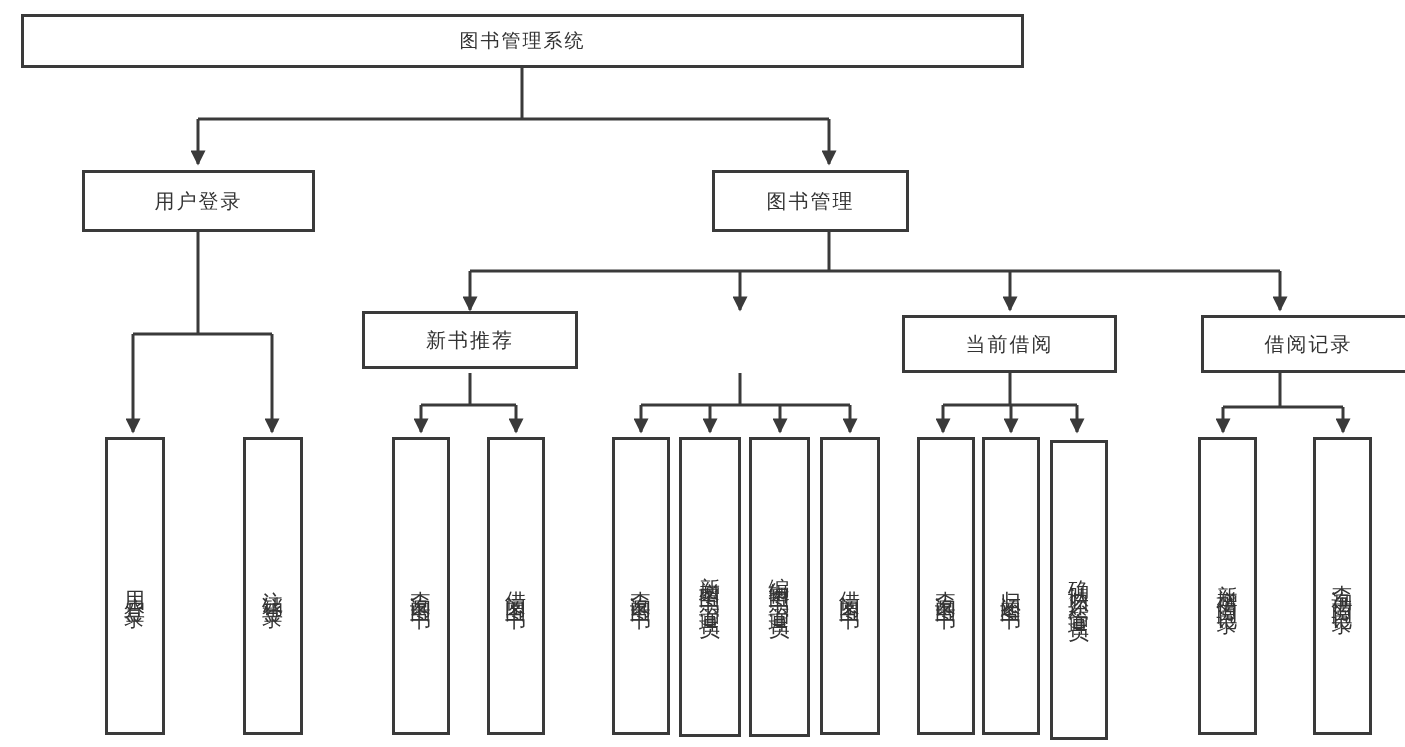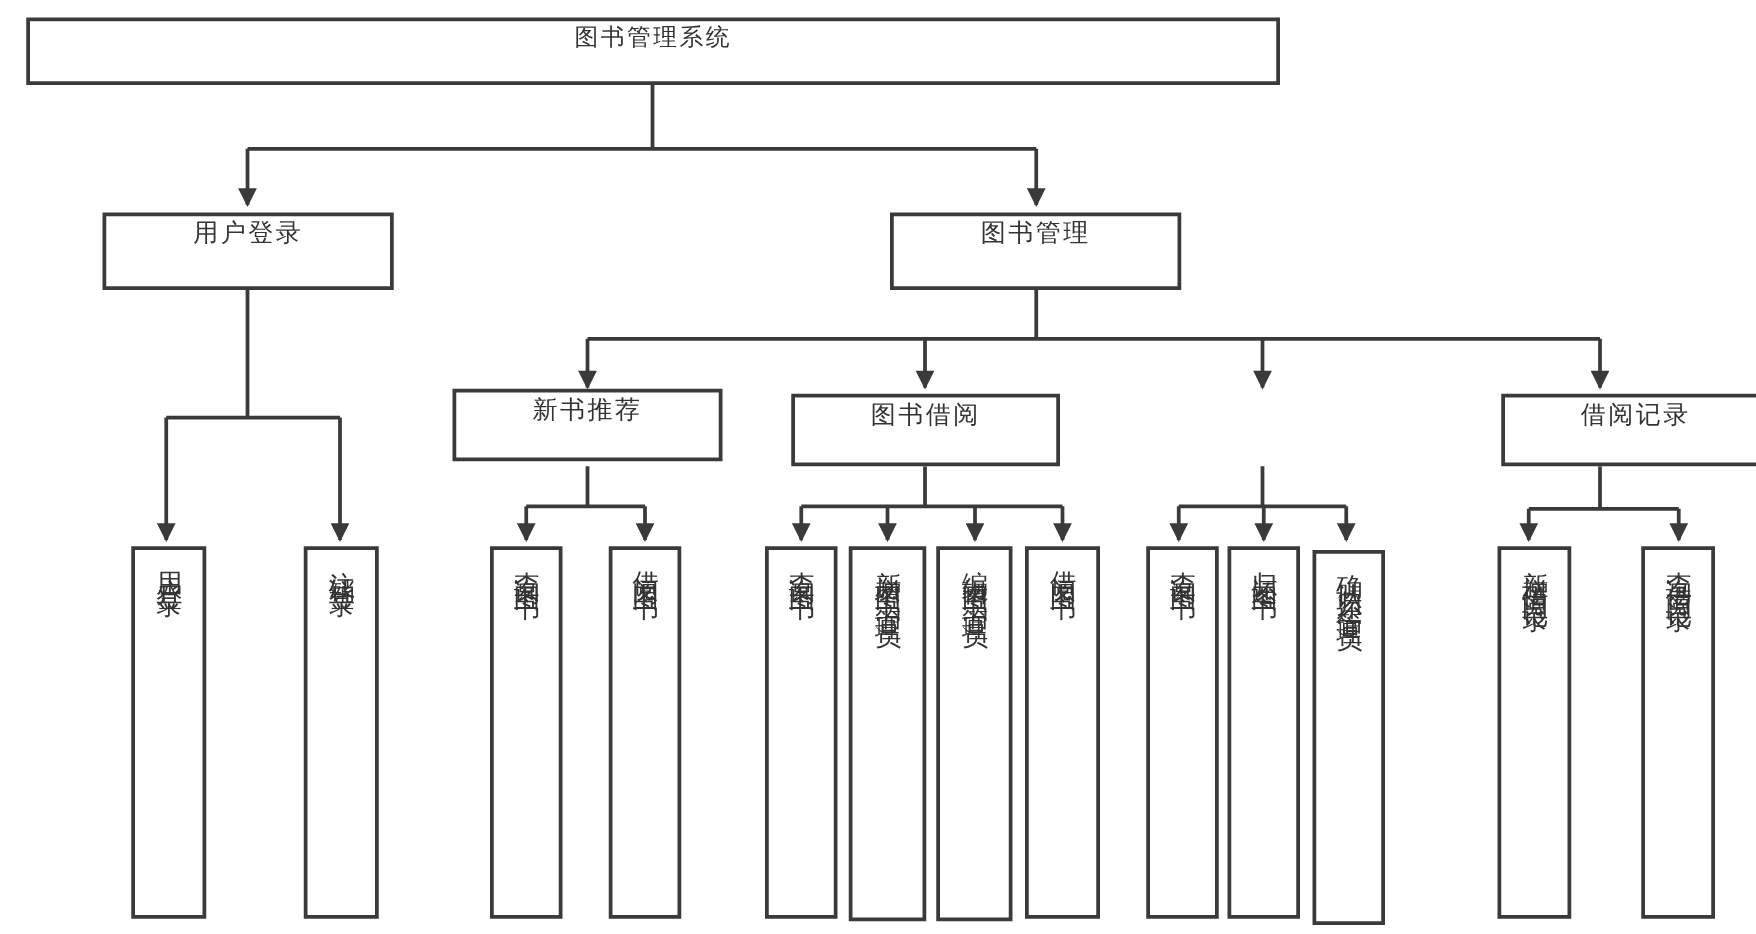--- a/index.html
+++ b/index.html
@@ -10,21 +10,21 @@
     font-family:"Liberation Sans","DejaVu Sans",sans-serif;
     color:#333333;
     overflow:hidden;
   }
   .wires{position:absolute;left:0;top:0;width:1405px;height:747px;}
   .node{
     position:absolute;
     box-sizing:border-box;
     border:3px solid #3a3a3a;
     background:#ffffff;
-    display:flex;align-items:flex-start;justify-content:center;
+    display:flex;align-items:center;justify-content:center;
     text-align:center;
   }
   .h-label{font-size:20px;letter-spacing:2px;}
   .root-label{font-size:19px;letter-spacing:2px;}
   .leaf .v-label{
     writing-mode:vertical-rl;
     text-orientation:mixed;
     font-size:21px;
     letter-spacing:6px;
     line-height:1.1;
@@ -87,29 +87,29 @@
     <line x1="1343" y1="407" x2="1343" y2="432" stroke="#3a3a3a" stroke-width="3" marker-end="url(#arrow)"></line>
   </svg>
 
   <div class="node" style="left:21px;top:14px;width:1003px;height:54px;">
     <span class="root-label">图书管理系统</span>
   </div>
 
   <div class="node" style="left:82px;top:170px;width:233px;height:62px;">
     <span class="h-label">用户登录</span>
   </div>
-  <div class="node" style="left:712px;top:170px;width:233px;height:62px;">
+  <div class="node" style="left:712px;top:170px;width:197px;height:62px;">
     <span class="h-label">图书管理</span>
   </div>
 
   <div class="node" style="left:362px;top:311px;width:216px;height:58px;">
     <span class="h-label">新书推荐</span>
   </div>
-  <div class="node" style="left:633px;top:315px;width:215px;height:58px;">
-    <span class="h-label">图书借阅</span>
+  <div class="node" style="left:902px;top:315px;width:215px;height:58px;">
+    <span class="h-label">当前借阅</span>
   </div>
   <div class="node" style="left:1172px;top:315px;width:215px;height:58px;margin-left:29px;">
     <span class="h-label">借阅记录</span>
   </div>
 
   <div class="node leaf" style="left:105px;top:437px;width:60px;height:298px;">
     <span class="v-label">用户登录</span>
   </div>
   <div class="node leaf" style="left:243px;top:437px;width:60px;height:298px;">
     <span class="v-label">注销登录</span>

